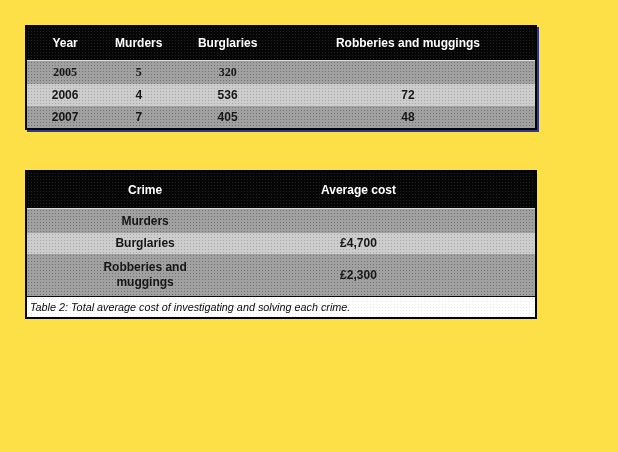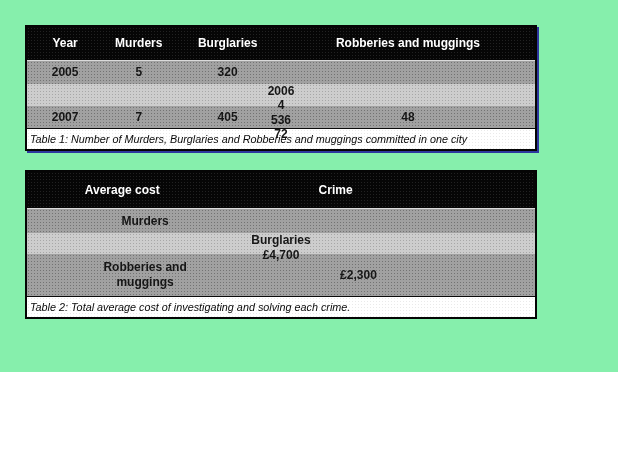--- a/index.html
+++ b/index.html
@@ -4,22 +4,22 @@
 <style>
   html, body {
     margin: 0;
     padding: 0;
     background: #ffffff;
     font-family: "Liberation Sans", sans-serif;
   }
   #canvas {
     position: relative;
     width: 618px;
-    height: 372px;
-    background: #86efac;
+    height: 452px;
+    background: #fde047;
     overflow: hidden;
   }
   .tbl {
     position: absolute;
     left: 25px;
     width: 508px;
     border: 2px solid #050505;
     background: #ffffff;
     box-sizing: content-box;
   }
@@ -45,23 +45,22 @@
   .head .cell { color: #ffffff; }
   .dark {
     background-color: #a1a1a1;
     background-image: radial-gradient(circle, rgba(40,40,40,.38) .7px, rgba(0,0,0,0) .8px);
     background-size: 3px 3px;
   }
   .light {
     background-color: #cdcdcd;
     background-image: radial-gradient(circle, rgba(80,80,80,.30) .7px, rgba(0,0,0,0) .8px);
     background-size: 3px 3px;
-    flex-direction: column;
   }
-  .t1 .r1 { height: 23px; }
+  .t1 .r1 { height: 23px; font-family: Liberation Serif, serif; }
   .t1 .r2 { height: 22px; }
   .t1 .r3 { height: 22px; }
   .t2 .r1 { height: 24px; }
   .t2 .r2 { height: 21px; }
   .t2 .r3 { height: 42px; }
   .cell {
     text-align: center;
     font-weight: bold;
     font-size: 12px;
     color: #161616;
@@ -117,27 +116,26 @@
       <div class="cell c1">4</div>
       <div class="cell c2">536</div>
       <div class="cell c3">72</div>
     </div>
     <div class="row dark r3">
       <div class="cell c0">2007</div>
       <div class="cell c1">7</div>
       <div class="cell c2">405</div>
       <div class="cell c3">48</div>
     </div>
-    <div class="cap">Table 1: Number of Murders, Burglaries and Robberies and muggings committed in one city</div>
   </section>
 
   <section class="tbl t2">
     <div class="row head">
+      <div class="cell d0">Crime</div>
       <div class="cell d1">Average cost</div>
-      <div class="cell d0">Crime</div>
     </div>
     <div class="row dark r1">
       <div class="cell d0"><span class="wrap">Murders</span></div>
     </div>
     <div class="row light r2">
       <div class="cell d0"><span class="wrap">Burglaries</span></div>
       <div class="cell d1">£4,700</div>
     </div>
     <div class="row dark r3">
       <div class="cell d0"><span class="wrap">Robberies and muggings</span></div>

